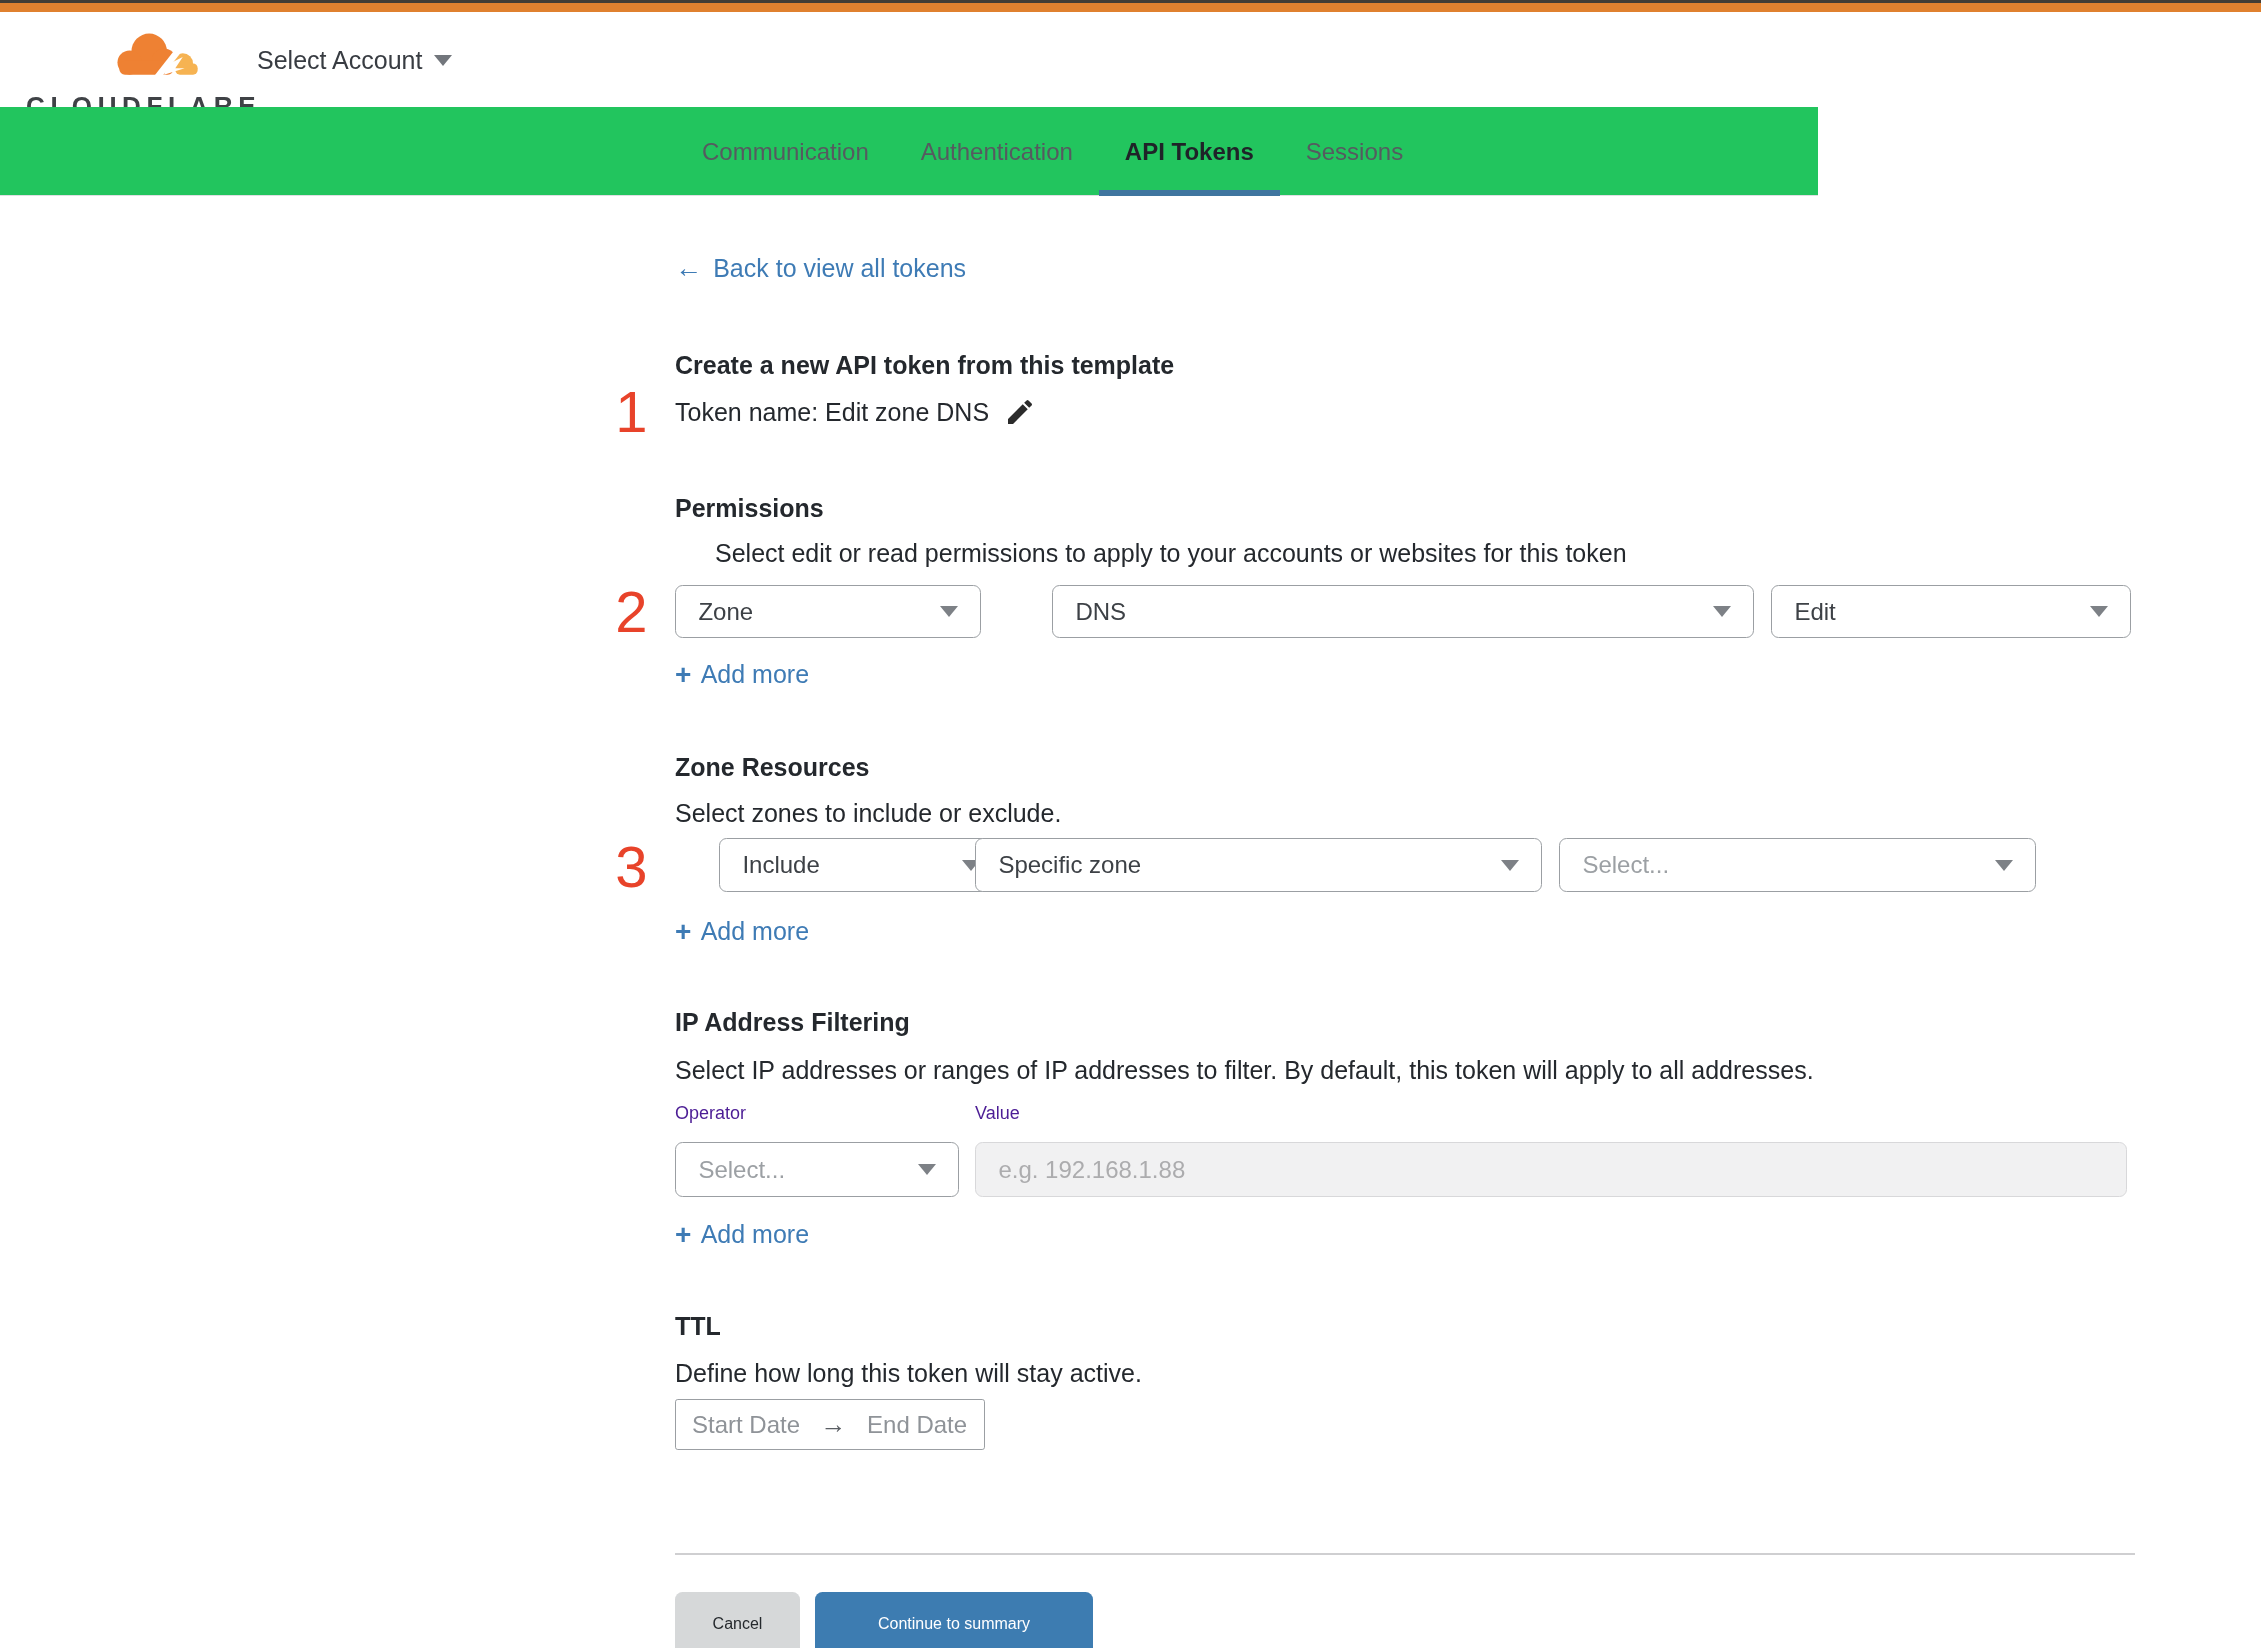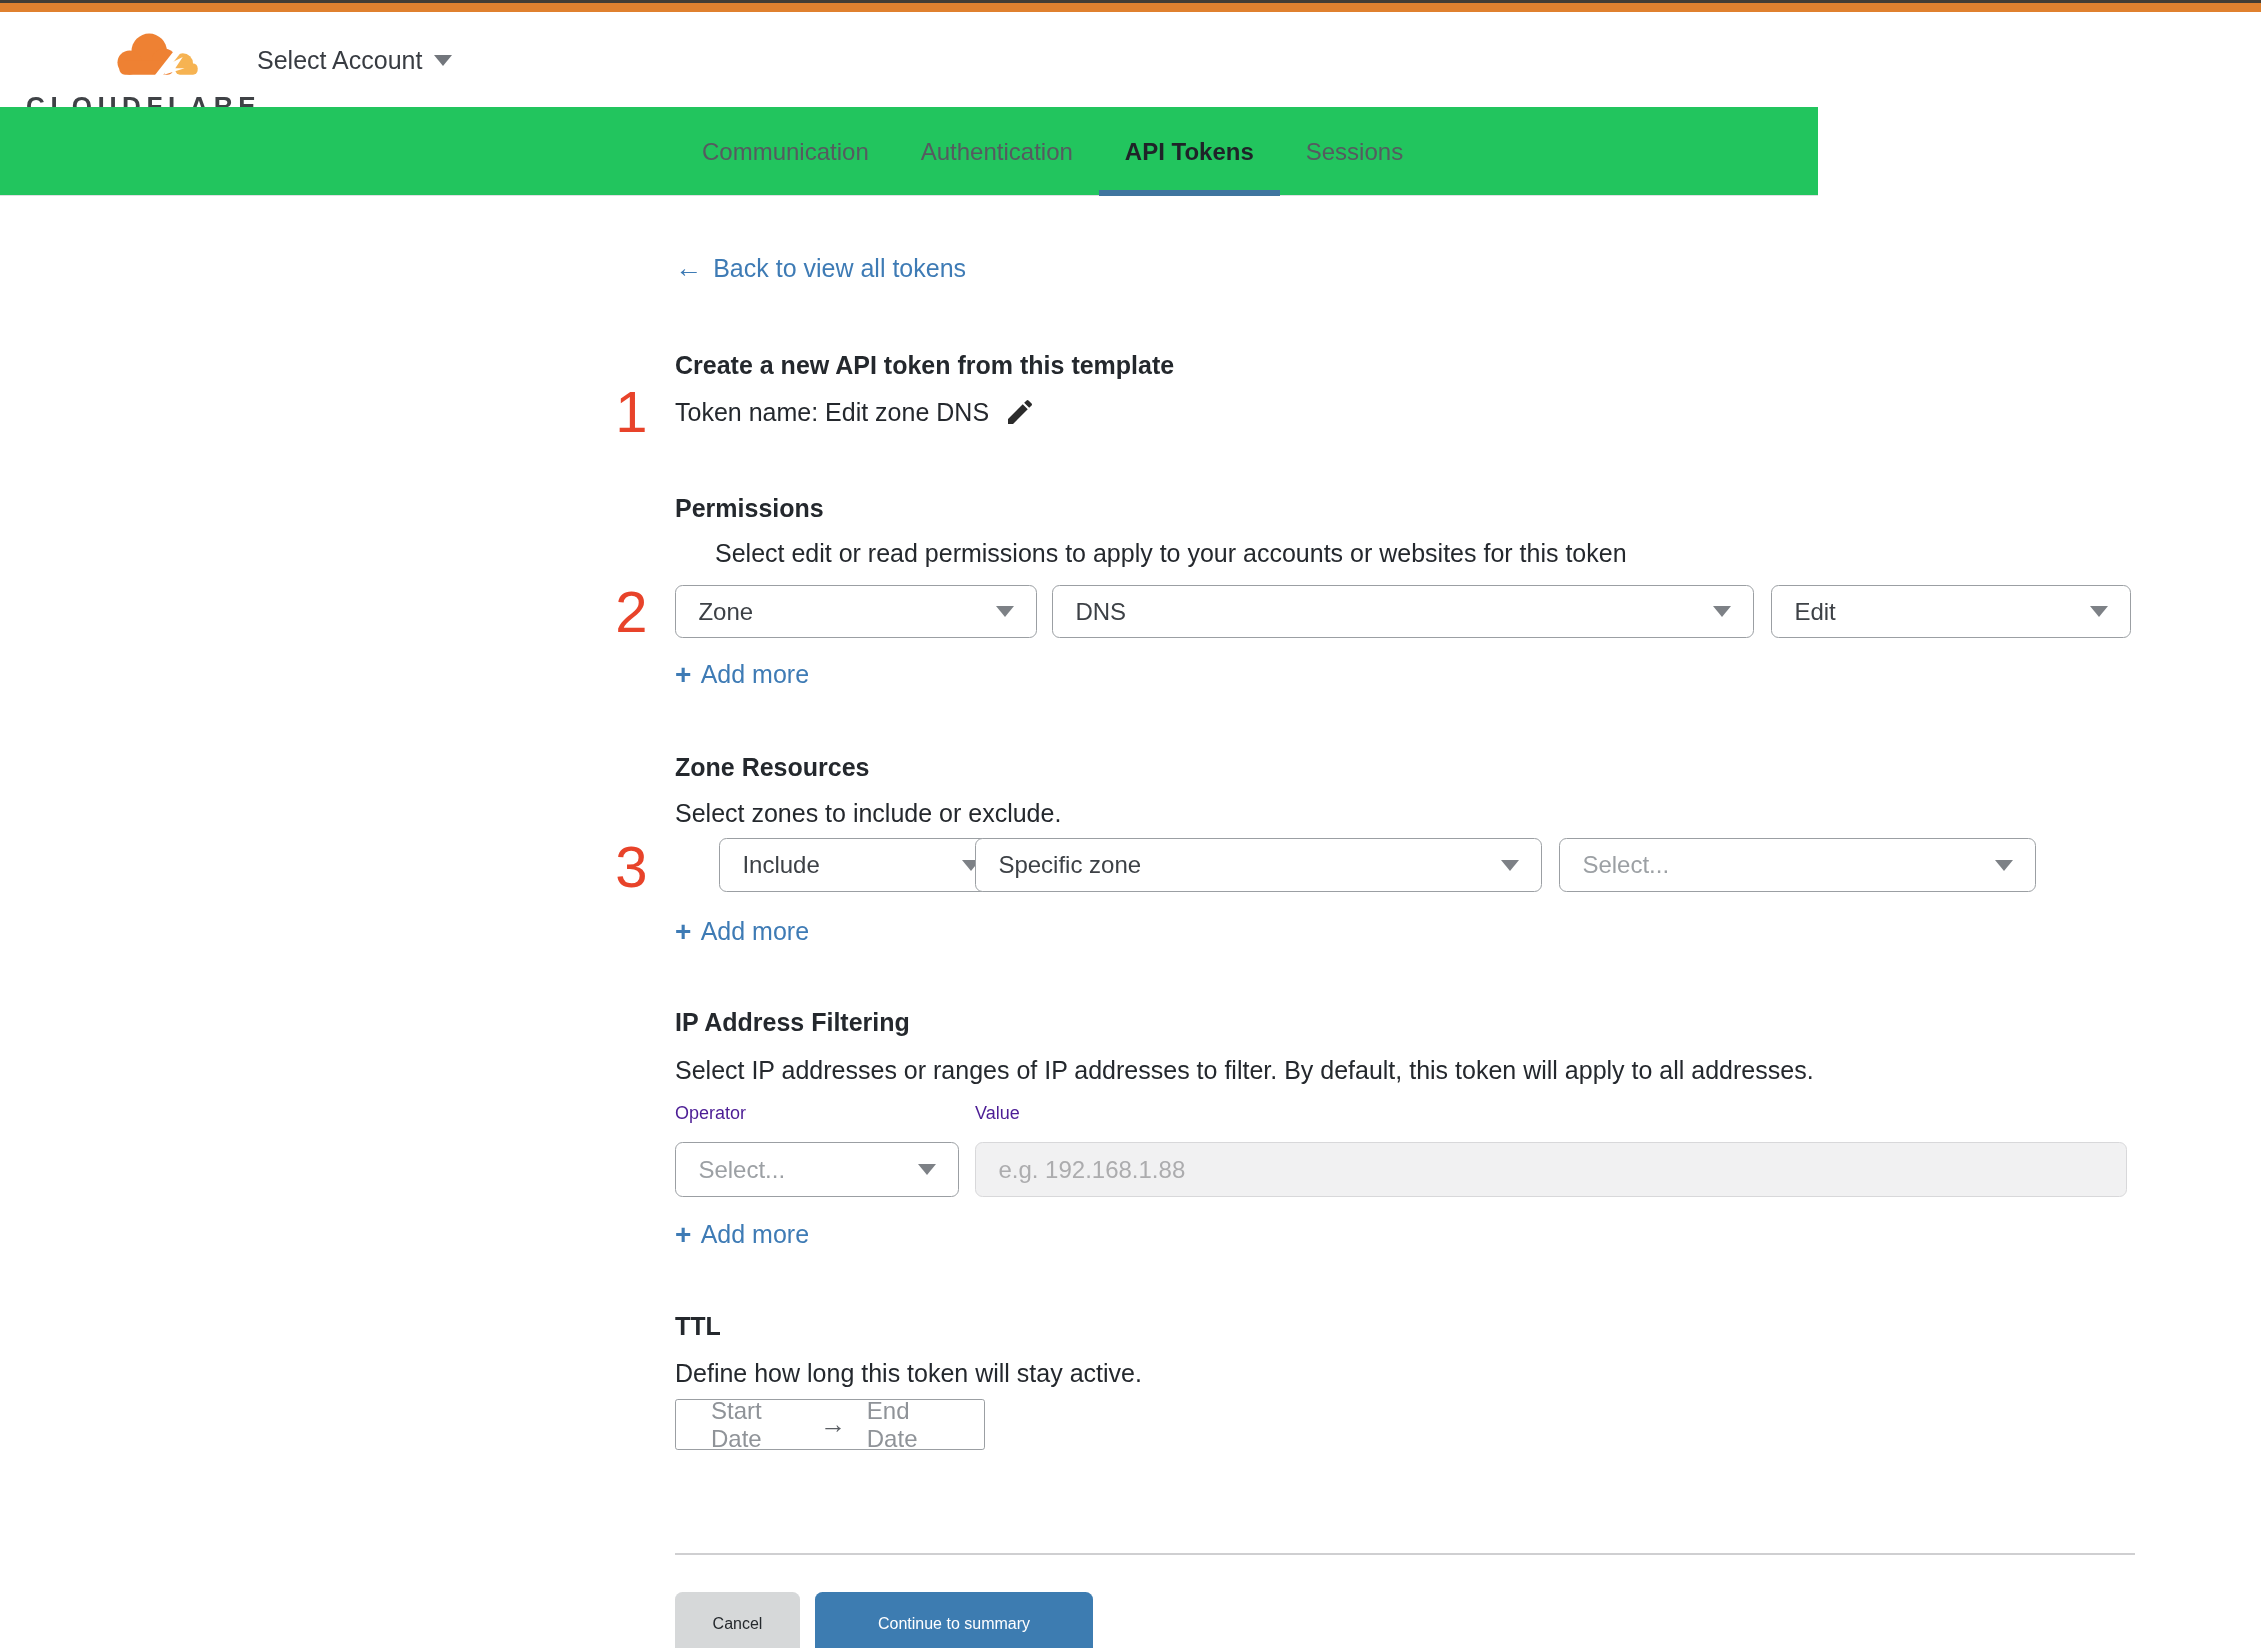--- a/index.html
+++ b/index.html
@@ -50,21 +50,21 @@
   .add-more { position:absolute; left:0; display:flex; align-items:center; gap:9.3px; font-size:25px; color:#3e7bb5; cursor:pointer; }
   .add-more .plus { font-size:28px; font-weight:bold; line-height:1; }
 
   .field-label { position:absolute; font-size:18px; color:#4c1d95; }
 
   .value-input { position:absolute; height:55px; background:#f1f1f2; border:1.9px solid #d8d8da; border-radius:7.5px;
                  padding:0 22.4px; font-size:24px; color:#6a6e72; font-family:"Liberation Sans", sans-serif; }
   .value-input::placeholder { color:#acacae; }
 
   .ttl-box { position:absolute; left:0; top:87px; width:310px; height:51px; border:1.9px solid #9b9fa3; border-radius:2.8px;
-             display:flex; align-items:center; gap:20.5px; padding:0 35px; font-size:24px; color:#8f9398; cursor:pointer; }
+             display:flex; align-items:center; gap:20.5px; padding:0 16px; font-size:24px; color:#8f9398; cursor:pointer; }
   .ttl-box .arr { color:#5a5e63; font-size:26px; }
 
   .divider { position:absolute; left:0; top:1356px; width:1460px; height:1.9px; background:#cfcfd1; }
 
   .btn { position:absolute; top:1395px; height:64px; border:none; border-radius:7.5px; font-size:16px;
          font-family:"Liberation Sans", sans-serif; cursor:pointer; display:flex; align-items:center; justify-content:center; }
   .btn-cancel   { left:0; width:125px; background:#d6d8d9; color:#25292d; }
   .btn-continue { left:140px; width:278px; background:#3d7cb1; color:#ffffff; }
 
   
@@ -136,21 +136,21 @@
     <div class="token-name-row">
       <span>Token name: Edit zone DNS</span>
       <svg class="pencil" viewBox="0 0 24 24">
         <path fill="#2b2b2b" d="M3 17.25V21h3.75L17.81 9.94l-3.75-3.75L3 17.25zM20.71 7.04c.39-.39.39-1.02 0-1.41l-2.34-2.34a.9959.9959 0 0 0-1.41 0l-1.83 1.83 3.75 3.75 1.83-1.83z"></path>
       </svg>
     </div>
 
     <div class="sec-title sec-perm-title">Permissions</div>
     <div class="sec-desc sec-perm-desc">Select edit or read permissions to apply to your accounts or websites for this token</div>
     <div class="step-num" style="top:386px;">2</div>
-    <div class="select-box" style="left:0; top:388px; width:362px;">
+    <div class="select-box" style="left:0; top:388px; width:306px;">
       <span>Zone</span>
       <span class="sel-caret"></span>
     </div>
     <div class="select-box" style="left:377px; top:388px; width:702px;text-align:center;">
       <span>DNS</span>
       <span class="sel-caret"></span>
     </div>
     <div class="select-box" style="left:1096px; top:388px; width:360px;">
       <span>Edit</span>
       <span class="sel-caret"></span>

